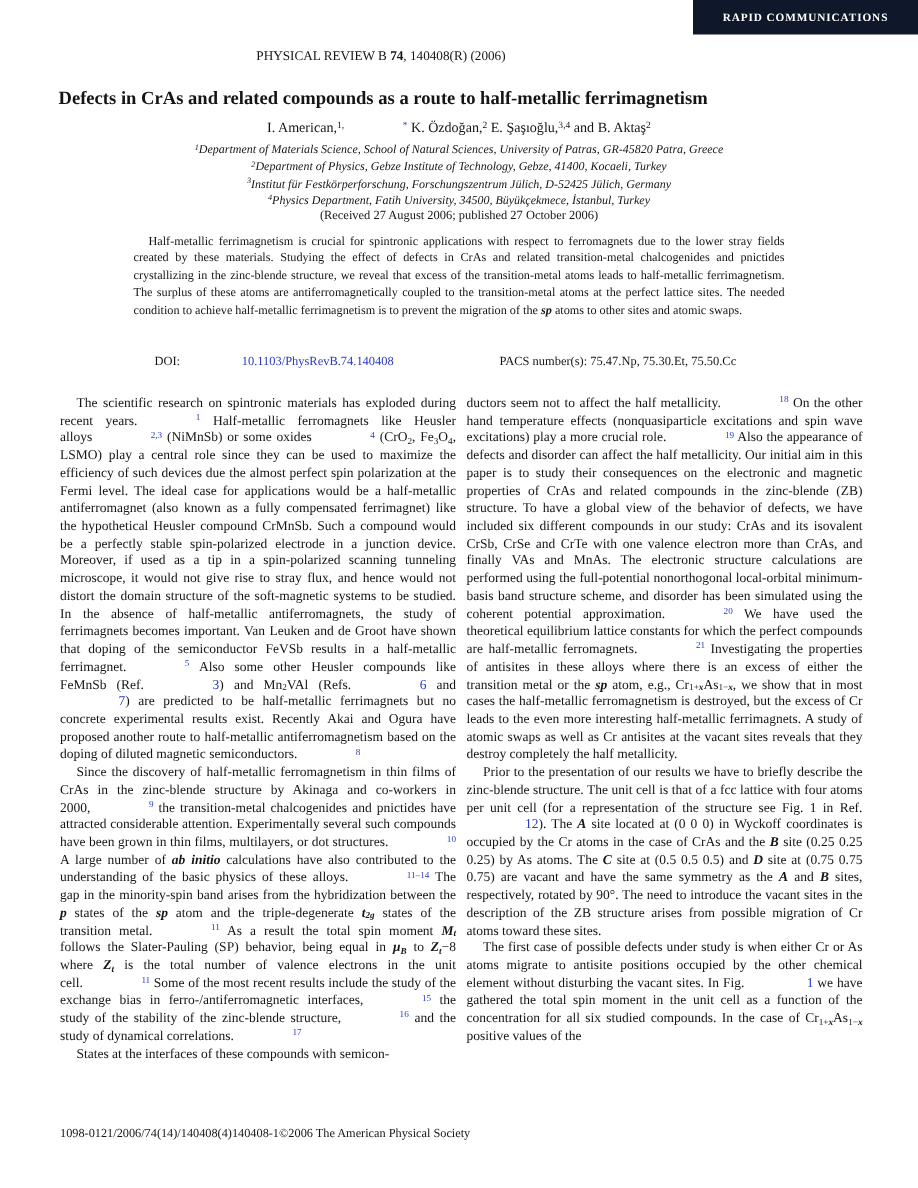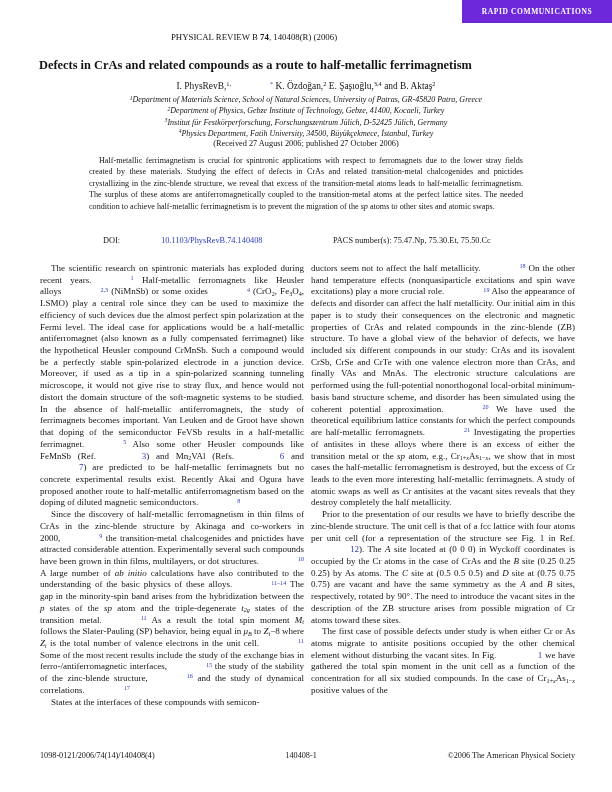--- a/index.html
+++ b/index.html
@@ -1,19 +1,19 @@
 <!DOCTYPE html>
 <html lang="en"><head>
 <meta charset="utf-8">
 <style>
   html,body{margin:0;padding:0;background:#ffffff;}
   body{width:612px;height:792px;font-family:"Liberation Serif","DejaVu Serif",serif;color:#151515;}
   .page{position:relative;width:612px;height:792px;background:#ffffff;overflow:hidden;}
 
-  .banner{position:absolute;top:0;right:0;width:150px;height:23px;background:#6d28d9;
+  .banner{position:absolute;top:0;right:0;width:150px;height:23px;background:#0f172a;
           color:#ffffff;font-weight:bold;font-size:7.5px;letter-spacing:0.6px;
           display:flex;align-items:center;justify-content:center;}
 
   .jheader{position:absolute;top:32px;left:0;width:508px;text-align:center;font-size:8.8px;}
 
   .title{position:absolute;top:58px;left:39px;width:534px;text-align:left;
          font-weight:bold;font-size:12.4px;line-height:15px;}
 
   .authors{position:absolute;top:81px;left:39px;width:534px;text-align:center;font-size:9.4px;}
 
@@ -30,42 +30,42 @@
   .doiline{position:absolute;top:236px;left:0;width:612px;font-size:8.3px;}
   .doi{position:absolute;left:103px;top:0;}
   .pacs{position:absolute;left:333px;top:0;text-align:right;}
 
   .bodycols{position:absolute;top:263px;left:40px;width:535px;display:flex;gap:7px;}
   .col{width:264px;font-size:9px;line-height:11.72px;text-align:justify;}
   .col .para{margin:0;text-indent:11px;}
   .col .para.noindent{text-indent:0;}
 
   .footer{position:absolute;top:751px;left:40px;width:535px;display:flex;
-          justify-content:space-between;font-size:8.2px;gap:46px;}
+          font-size:8.2px;}
 
   .sup{font-size:68%;position:relative;top:-0.45em;line-height:0;}
   .sub{font-size:68%;position:relative;top:0.25em;line-height:0;}
-  .it{font-style:italic;}
+  .it{font-style:italic;font-weight:bold;}
   .bd{font-weight:bold;}
   .lnk{color:#2b3cbb;margin-left:39px;}
 </style>
 </head>
 <body>
 
 <div class="page">
 
   <div class="banner">
     <span>RAPID COMMUNICATIONS</span>
   </div>
 
   <div class="jheader"><span>PHYSICAL REVIEW B </span><span class="bd">74</span><span>, 140408(R) (2006)</span></div>
 
   <div class="title">Defects in CrAs and related compounds as a route to half-metallic ferrimagnetism</div>
 
-  <div class="authors"><span>I. PhysRevB,</span><span class="sup">1,</span><span class="sup lnk">*</span><span> K. Özdoğan,</span><span class="sup">2</span><span> E. Şaşıoğlu,</span><span class="sup">3,4</span><span> and B. Aktaş</span><span class="sup">2</span></div>
+  <div class="authors"><span>I. American,</span><span class="sup">1,</span><span class="sup lnk">*</span><span> K. Özdoğan,</span><span class="sup">2</span><span> E. Şaşıoğlu,</span><span class="sup">3,4</span><span> and B. Aktaş</span><span class="sup">2</span></div>
 
   <div class="affils">
       <p class="para noindent"><span class="sup">1</span><span>Department of Materials Science, School of Natural Sciences, University of Patras, GR-45820 Patra, Greece</span></p>
       <p class="para noindent"><span class="sup">2</span><span>Department of Physics, Gebze Institute of Technology, Gebze, 41400, Kocaeli, Turkey</span></p>
       <p class="para noindent"><span class="sup">3</span><span>Institut für Festkörperforschung, Forschungszentrum Jülich, D-52425 Jülich, Germany</span></p>
       <p class="para noindent"><span class="sup">4</span><span>Physics Department, Fatih University, 34500, Büyükçekmece, İstanbul, Turkey</span></p>
     </div>
 
   <div class="received">(Received 27 August 2006; published 27 October 2006)</div>
 

